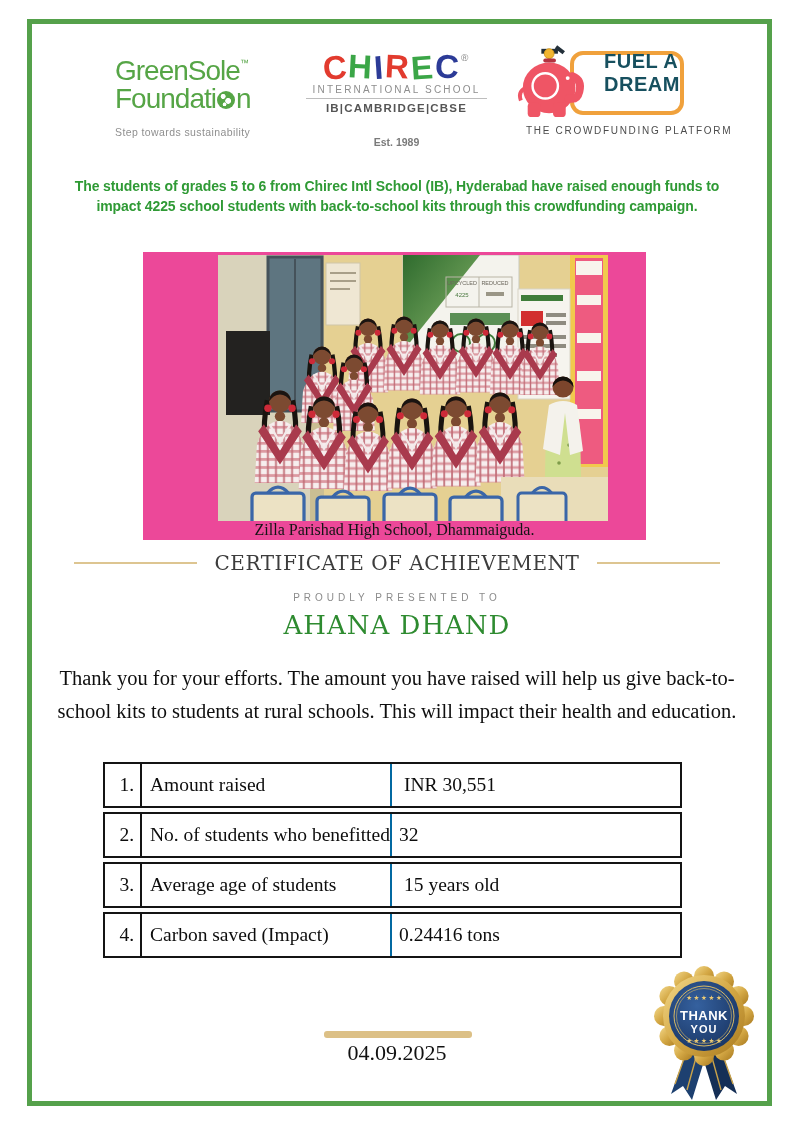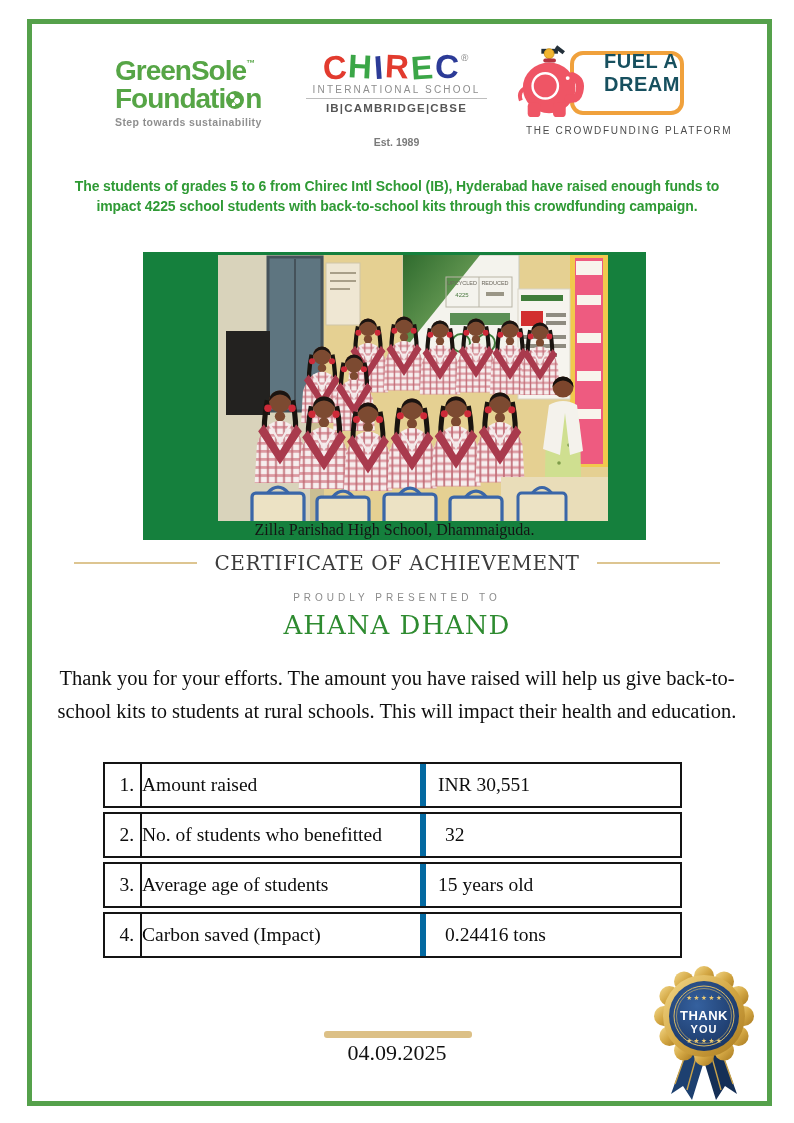--- a/index.html
+++ b/index.html
@@ -10,33 +10,33 @@
   
   .frame{
     position:absolute;left:27px;top:19px;width:745px;height:1087px;
     border:5px solid #55a14b;box-sizing:border-box;pointer-events:none;
   }
   
   .logos{
     position:absolute;top:45px;left:115px;width:575px;height:102px;
     display:flex;justify-content:space-between;align-items:flex-start;
   }
-  .gs{width:160px;padding-top:12px;font-family:"Liberation Sans",sans-serif;line-height:1;font-weight:bold;}
+  .gs{width:160px;padding-top:12px;font-family:"Liberation Sans",sans-serif;line-height:1;}
   .gs-line1,.gs-line2{font-size:28px;letter-spacing:-1px;color:#56a546;}
   .gs-tm{font-size:9px;vertical-align:14px;letter-spacing:0;}
   .gs-globe{
     display:inline-block;width:18px;height:18px;border-radius:50%;
     background:
       radial-gradient(circle at 34% 30%, #ffffff 2.2px, transparent 2.8px),
       radial-gradient(circle at 62% 55%, #ffffff 2.6px, transparent 3.2px),
       radial-gradient(circle at 42% 74%, #ffffff 1.6px, transparent 2.2px),
       #56a546;
     vertical-align:-1px;margin:0 1px;
   }
-  .gs-tag{font-size:10.5px;color:#8f8f8f;margin-top:4px;letter-spacing:0.4px;}
+  .gs-tag{font-size:10.5px;color:#8f8f8f;margin-top:14px;letter-spacing:0.4px;}
 
   .chirec{width:185px;padding-top:6px;text-align:center;font-family:"Liberation Sans",sans-serif;}
   .chirec-name{font-size:33px;font-weight:800;letter-spacing:2px;line-height:1;}
   .chirec-name span{display:inline-block;}
   .chirec-name span:nth-child(odd){transform:rotate(-4deg);}
   .chirec-name span:nth-child(even){transform:rotate(3deg) translateY(-1px);}
   .ch-red{color:#e23b2e;} .ch-green{color:#3ba647;} .ch-blue{color:#2c3b97;}
   .chirec-reg{font-size:10px;color:#8a8a8a;vertical-align:18px;font-weight:400;}
   .chirec-l2{font-size:10px;color:#8e8e8e;letter-spacing:2.2px;margin-top:0;}
   .chirec-rule{height:1px;background:#bdbdbd;margin:3px 2px;}
@@ -60,21 +60,21 @@
 
   
   .intro{
     position:absolute;top:176px;left:40px;width:714px;text-align:center;
     font-family:"Liberation Sans",sans-serif;font-weight:bold;font-size:14px;
     line-height:20px;color:#2f9a35;letter-spacing:-0.1px;
   }
   .intro span{display:block;}
 
   
-  .photo-block{position:absolute;left:143px;top:252px;width:503px;height:288px;background:#15803d;}
+  .photo-block{position:absolute;left:143px;top:252px;width:503px;height:288px;background:#ec4899;}
   .photo{position:absolute;left:75px;top:3px;width:390px;height:266px;display:block;}
   .caption{
     position:absolute;left:0;top:269px;width:100%;text-align:center;
     font-size:16px;color:#141414;
   }
 
   
   .cert-head{
     position:absolute;top:551px;left:0;width:794px;
     display:flex;align-items:center;justify-content:center;gap:18px;
@@ -99,23 +99,23 @@
   }
   .message span{display:block;}
 
   
   .stats{position:absolute;left:103px;top:762px;width:579px;}
   .srow{
     display:flex;height:46px;margin-bottom:4px;background:#fff;
     border:2px solid #141414;box-sizing:border-box;font-size:19.5px;color:#0d0d0d;
   }
   .c-num{width:37px;border-right:2px solid #141414;display:flex;align-items:center;justify-content:flex-end;padding-right:6px;box-sizing:border-box;}
-  .c-label{width:284px;border-right:6px solid #0369a1;display:flex;align-items:center;box-sizing:border-box;}
+  .c-label{width:250px;border-right:2px solid #0369a1;display:flex;align-items:center;padding-left:8px;box-sizing:border-box;}
   .c-val{flex:1;display:flex;align-items:center;padding-left:12px;box-sizing:border-box;}
-  .srow:nth-child(2) .c-val,.srow:nth-child(4) .c-val{padding-left:19px;}
+  .srow:nth-child(2) .c-val,.srow:nth-child(4) .c-val{padding-left:7px;}
 
   
   .badge{position:absolute;left:645px;top:966px;width:118px;height:138px;}
 
   
   .date-bar{position:absolute;left:324px;top:1031px;width:148px;height:7px;background:#dcc086;border-radius:3px;}
   .date-text{position:absolute;top:1040px;left:0;width:794px;text-align:center;font-size:22px;color:#111111;}
 </style>
 </head>
 <body>

